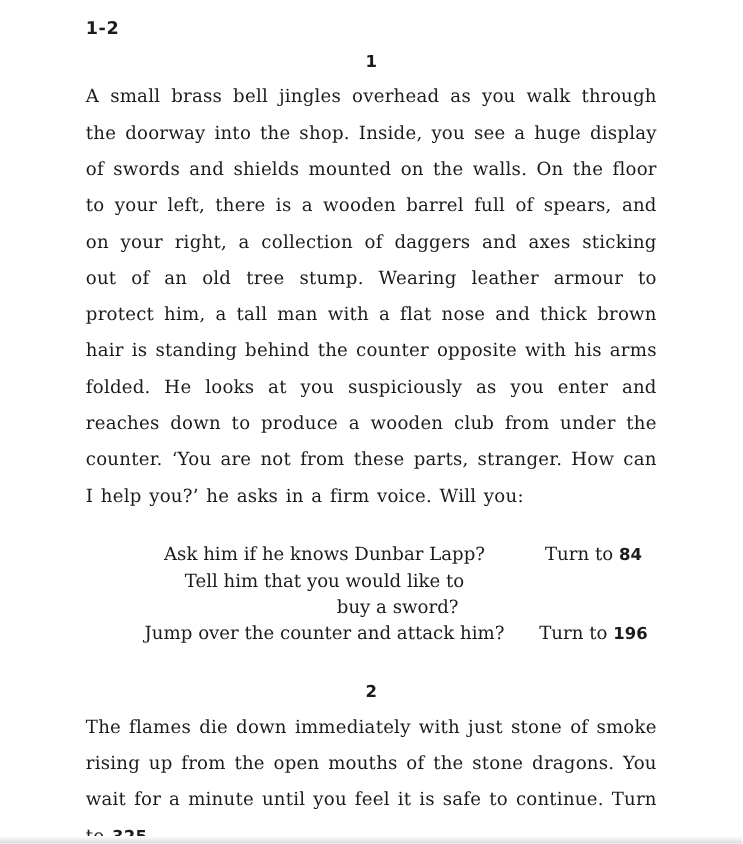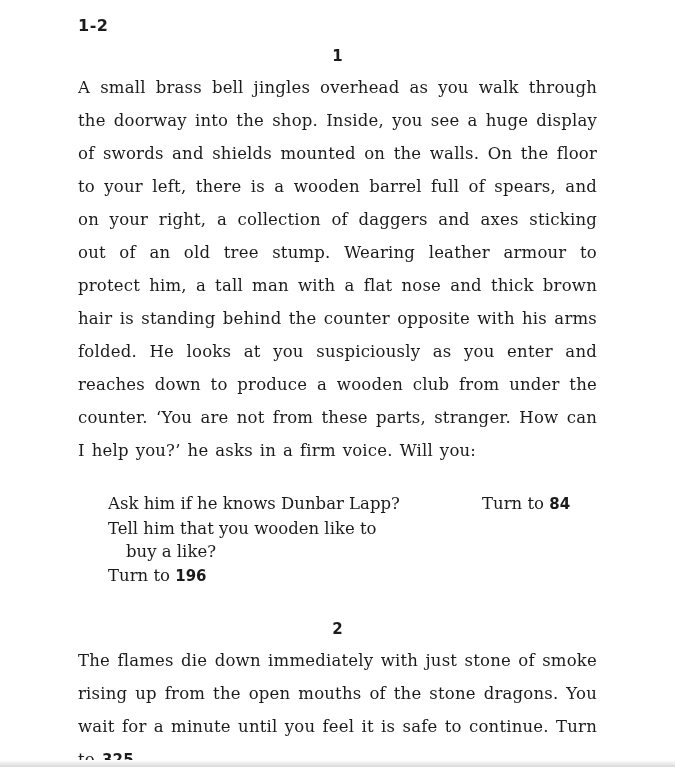--- a/index.html
+++ b/index.html
@@ -42,20 +42,21 @@
     word-spacing: 1.5px;
   }
   .choices {
     margin: 25px 0 0 30px;
     font-size: 16.5px;
     line-height: 23.5px;
   }
   .choice-row {
     display: flex;
     align-items: baseline;
+    text-align: center;
   }
   .choice-text {
     flex: 1 1 auto;
   }
   .choice-text.indent {
     padding-left: 18px;
   }
   .choice-turn {
     flex: 0 0 115px;
     width: 115px;
@@ -96,29 +97,30 @@
   </div>
 
   <div class="choices">
 
     <div class="choice-row">
       <span class="choice-text">Ask him if he knows Dunbar Lapp?</span>
       <span class="choice-turn"><span>Turn to </span><b class="turn-num">84</b></span>
     </div>
 
     <div class="choice-row">
-      <span class="choice-text">Tell him that you wooden like to</span>
+      <span class="choice-text">Tell him that you would like to</span>
       <span class="choice-turn"></span>
     </div>
 
     <div class="choice-row">
-      <span class="choice-text indent">buy a like?</span>
+      <span class="choice-text indent">buy a sword?</span>
     </div>
 
     <div class="choice-row">
+      <span class="choice-text">Jump over the counter and attack him?</span>
       <span class="choice-turn"><span>Turn to </span><b class="turn-num">196</b></span>
     </div>
 
   </div>
 
   <div class="section section-2">
     <div class="section-number">2</div>
     <p class="para"><span>The flames die down immediately with just stone of smoke rising up from the open mouths of the stone dragons. You wait for a minute until you feel it is safe to continue. Turn to </span><b class="turn-num">325</b><span>.</span></p>
   </div>
 

